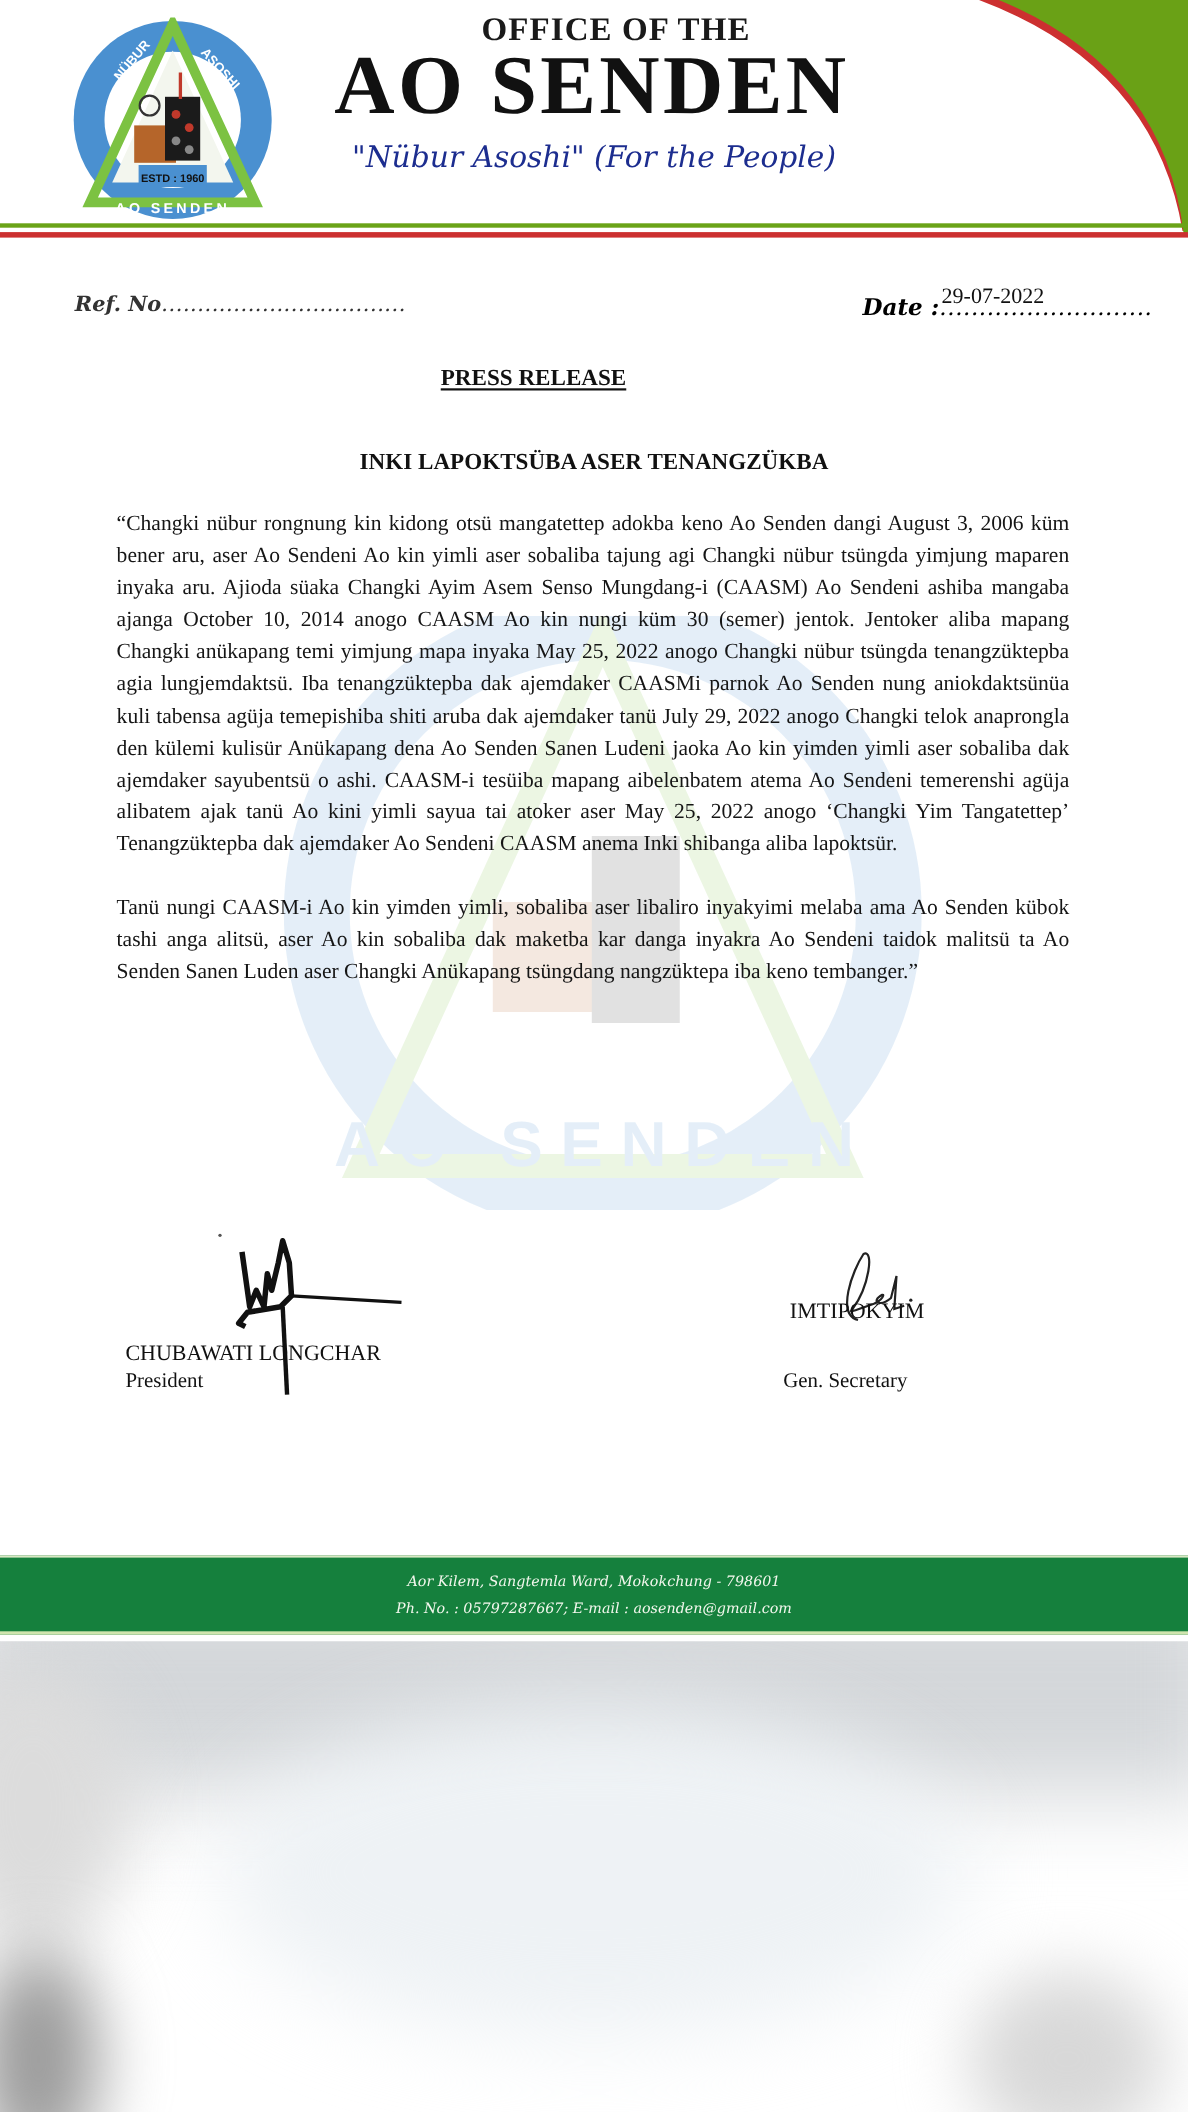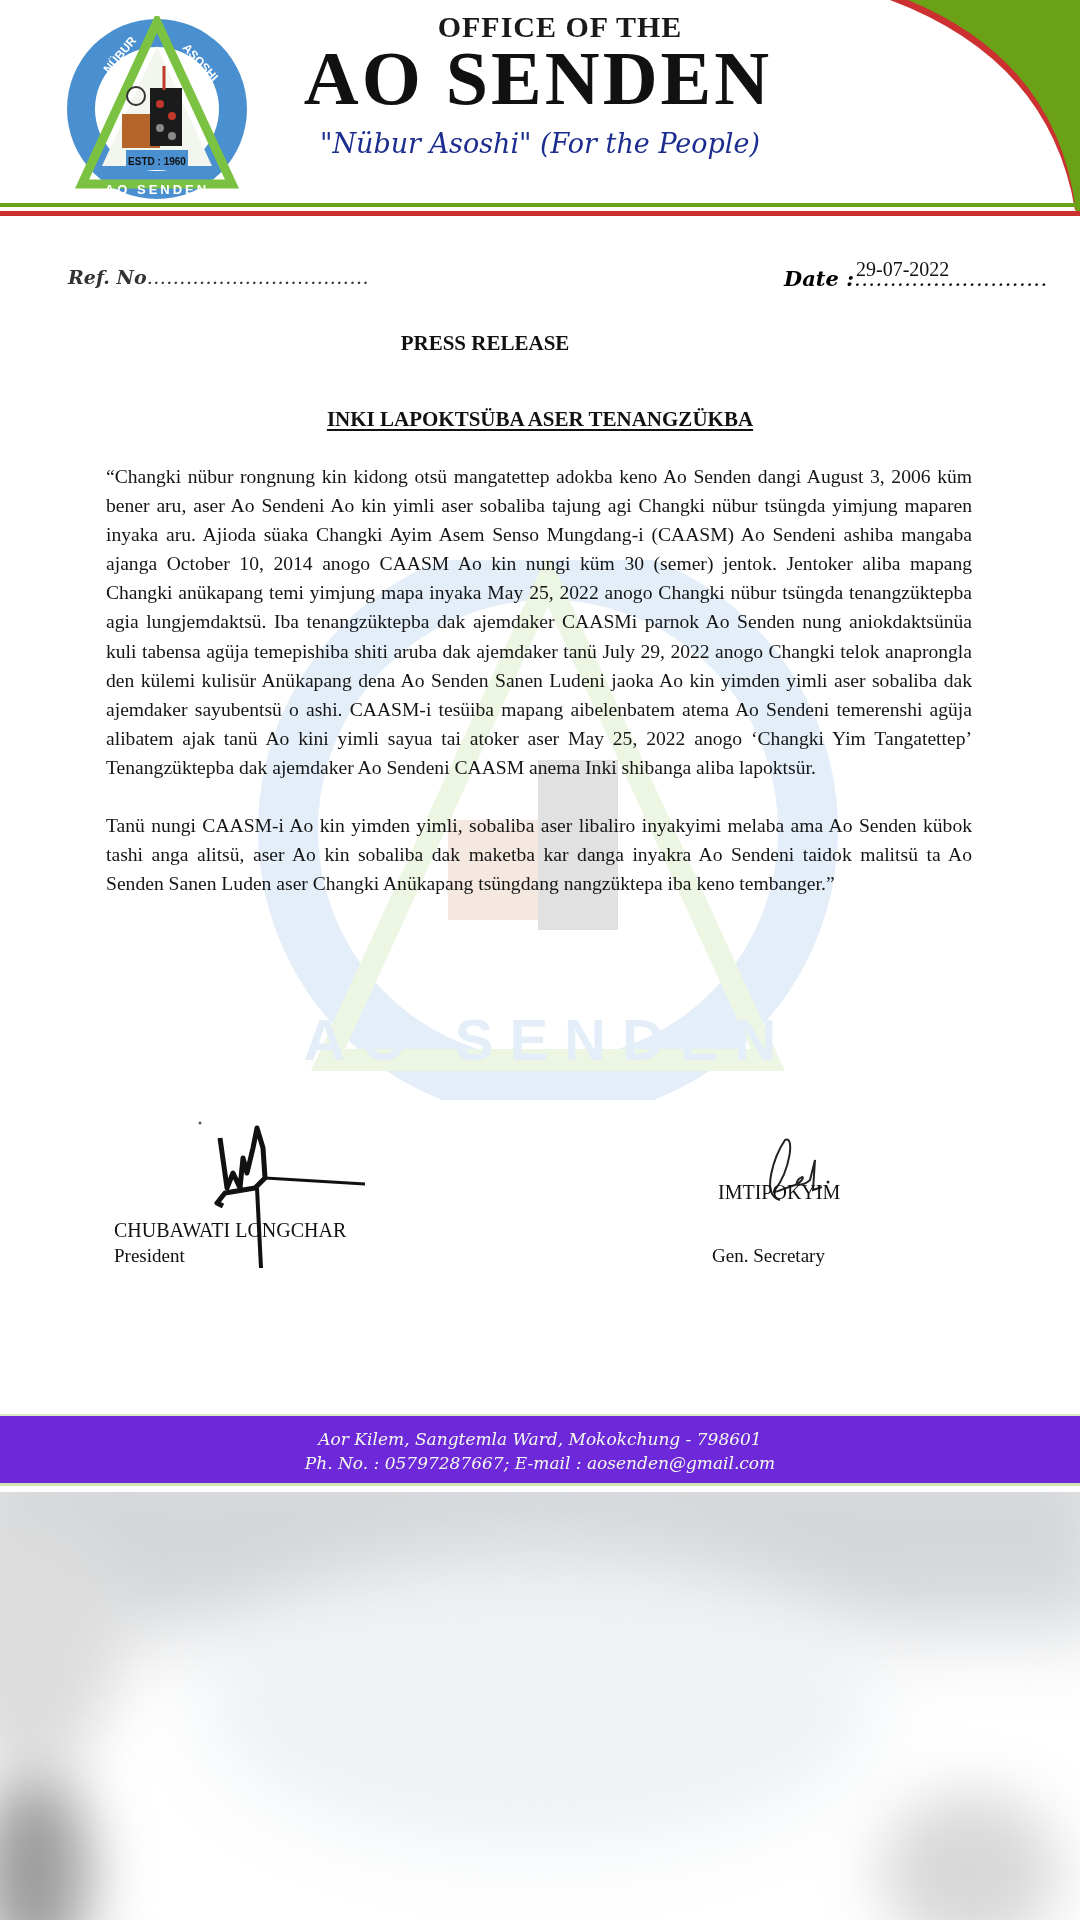--- a/index.html
+++ b/index.html
@@ -16,37 +16,37 @@
   .corner { position: absolute; right: 0; top: 0; width: 200px; height: 215px; }
   .hdr-line-green { position: absolute; left: 0; top: 203px; width: 1080px; height: 4px; background: #6aa317; }
   .hdr-line-red { position: absolute; left: 0; top: 211px; width: 1080px; height: 5px; background: #cc3030; }
 
   
   .ref { position: absolute; left: 68px; top: 266px; font-family: "DejaVu Serif", serif; font-style: italic; font-weight: bold; font-size: 19px; color: #333; }
   .ref .dots, .date .dots { font-weight: normal; letter-spacing: 0.5px; }
   .date { position: absolute; left: 784px; top: 266px; font-family: "DejaVu Serif", serif; font-style: italic; font-weight: bold; font-size: 21px; color: #000000; }
   .date-value { position: absolute; left: 856px; top: 258px; font-family: "Liberation Serif", serif; font-size: 20px; color: #111; }
 
-  .press { position: absolute; left: 0; top: 331px; width: 970px; text-align: center; font-size: 21px; font-weight: bold; text-underline-offset: 3px; }
-  .heading { position: absolute; left: 0; top: 407px; width: 1080px; text-align: center; font-size: 21px; font-weight: bold; text-decoration: underline; text-underline-offset: 3px; }
+  .press { position: absolute; left: 0; top: 331px; width: 970px; text-align: center; font-size: 21px; font-weight: bold; text-decoration: underline; text-underline-offset: 3px; }
+  .heading { position: absolute; left: 0; top: 407px; width: 1080px; text-align: center; font-size: 21px; font-weight: bold; text-underline-offset: 3px; }
 
   
   .watermark { position: absolute; left: 258px; top: 560px; width: 580px; height: 540px; opacity: 0.14; }
 
   .body { position: absolute; left: 106px; top: 462px; width: 866px; font-size: 19.6px; line-height: 29.1px; text-align: justify; color: #151515; }
   .body p { margin-bottom: 29px; }
 
   
   .sig1 { position: absolute; left: 195px; top: 1118px; width: 180px; height: 150px; }
   .sig2 { position: absolute; left: 750px; top: 1135px; width: 85px; height: 75px; }
   .sign-name { position: absolute; font-size: 20px; color: #111; }
   .sign-role { position: absolute; font-size: 19px; color: #111; }
 
   
-  .footer { position: absolute; left: 0; top: 1414px; width: 1080px; height: 72px; background: #6d28d9; border-top: 2px solid #d9e8c4; border-bottom: 3px solid #cfe4ae; text-align: center; color: #f4f8ee; font-family: "DejaVu Serif", serif; font-style: italic; font-size: 17px; line-height: 24px; padding-top: 11px; }
+  .footer { position: absolute; left: 0; top: 1414px; width: 1080px; height: 72px; background: #15803d; border-top: 2px solid #d9e8c4; border-bottom: 3px solid #cfe4ae; text-align: center; color: #f4f8ee; font-family: "DejaVu Serif", serif; font-style: italic; font-size: 13px; line-height: 24px; padding-top: 11px; }
 
   
   .blur-area { position: absolute; left: 0; top: 1492px; width: 1080px; height: 428px; background: #fff; overflow: hidden; }
   .blur-area .b1 { position: absolute; left: -40px; top: -60px; width: 1160px; height: 200px; background: #d4d7da; filter: blur(40px); }
   .blur-area .b2 { position: absolute; left: 200px; top: 60px; width: 680px; height: 300px; border-radius: 50%; background: #eef2f5; filter: blur(40px); }
   .blur-area .b3 { position: absolute; left: -20px; top: 280px; width: 110px; height: 200px; border-radius: 50%; background: #9a9a9a; filter: blur(30px); }
   .blur-area .b4 { position: absolute; left: 880px; top: 300px; width: 180px; height: 160px; border-radius: 50%; background: #d8d8d8; filter: blur(30px); }
   .blur-area .b5 { position: absolute; left: -60px; top: 20px; width: 180px; height: 260px; border-radius: 50%; background: #dcdcdc; filter: blur(30px); }
 </style>
 </head>

